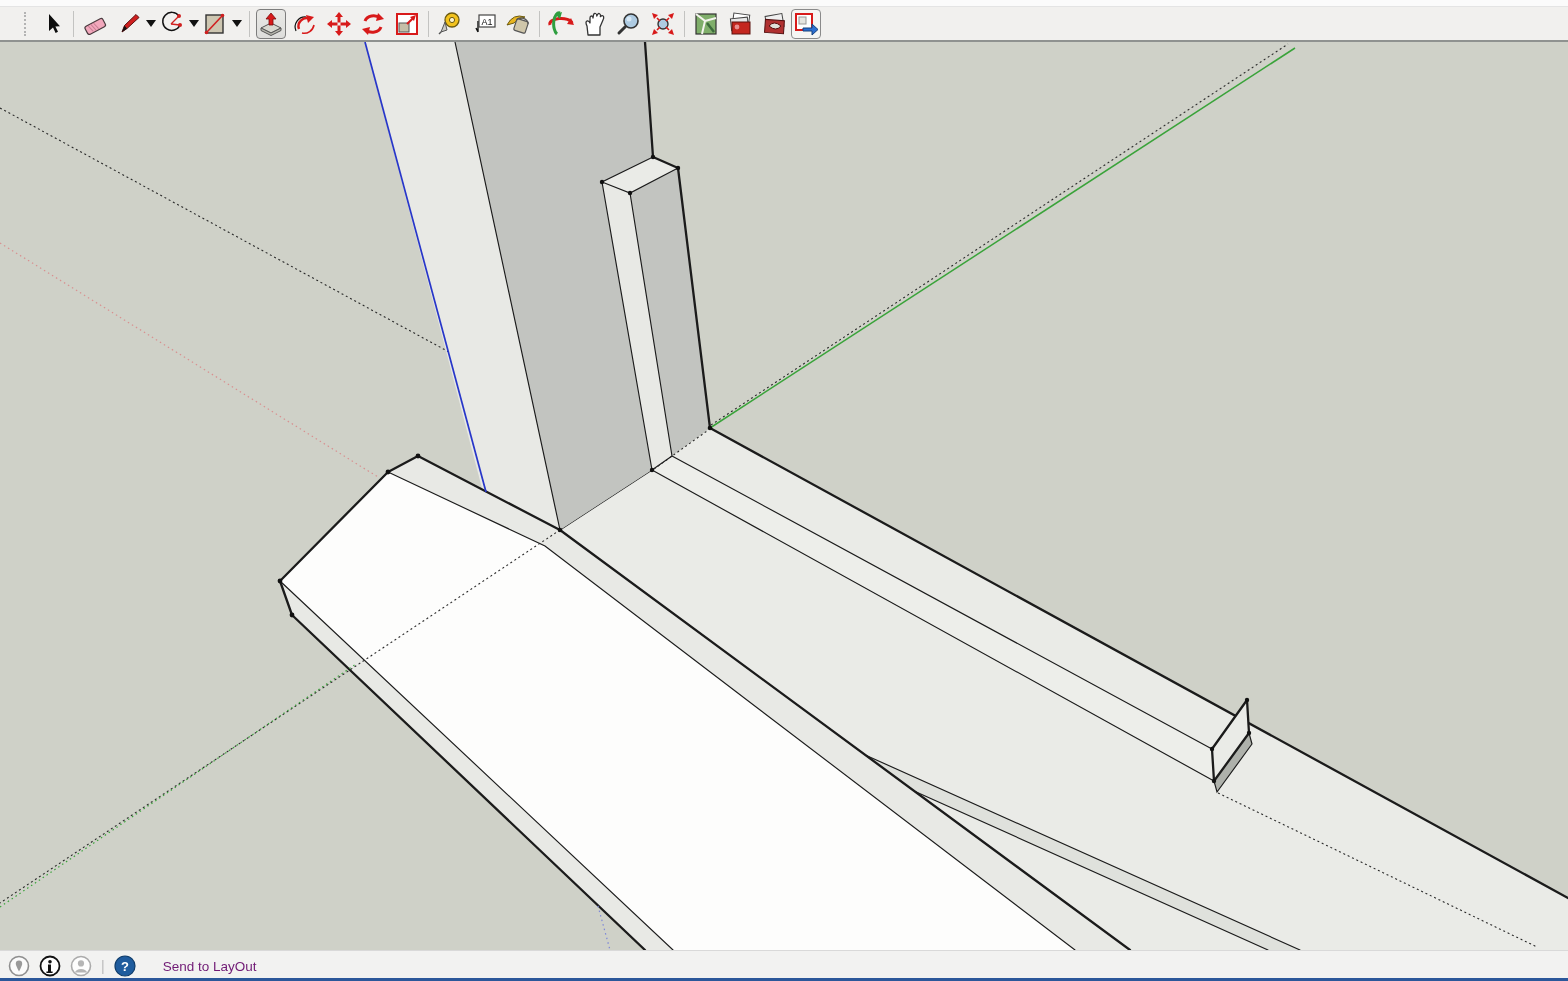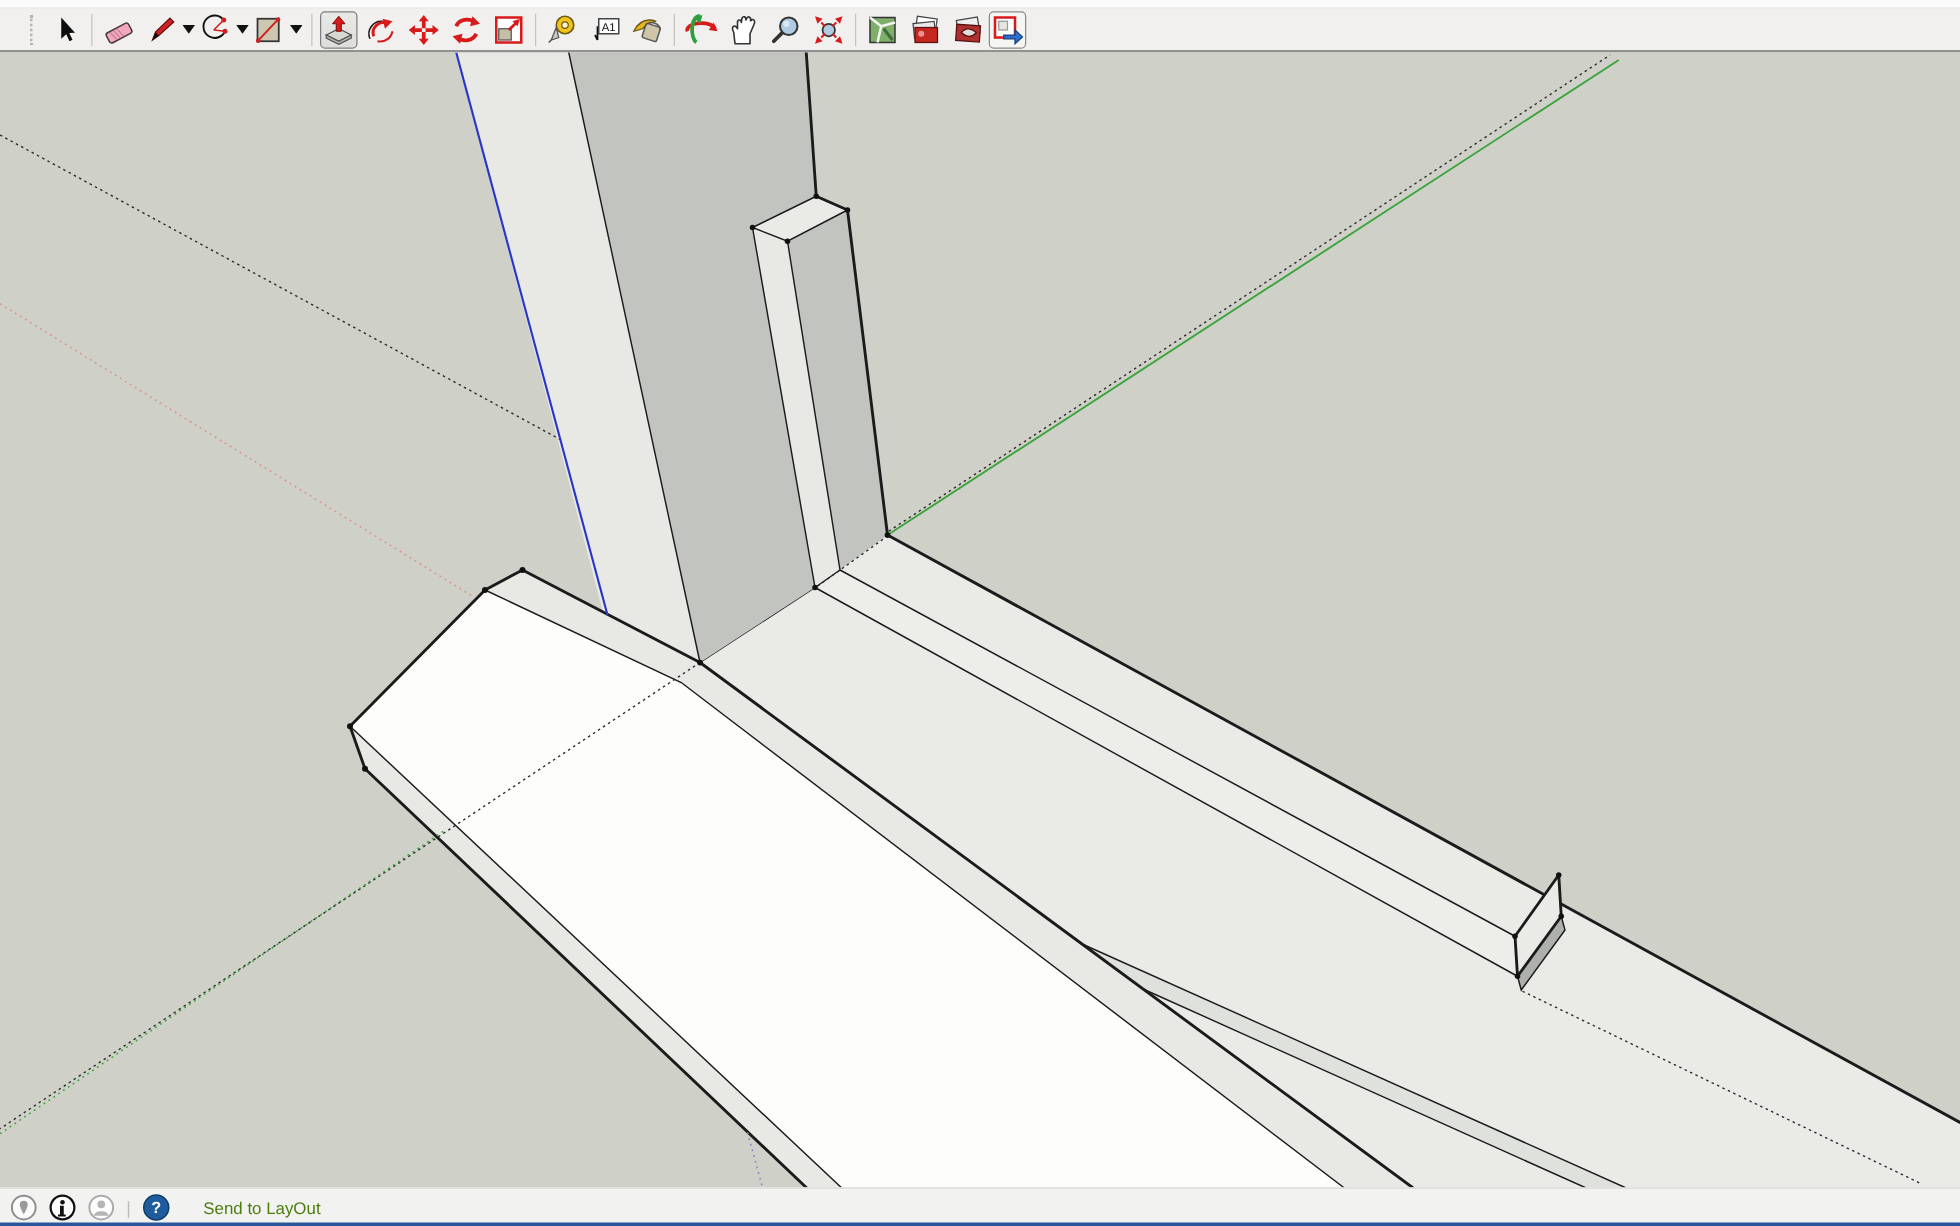--- a/index.html
+++ b/index.html
@@ -36,21 +36,21 @@
   .e-thin{stroke:var(--edge);stroke-width:1.15;fill:none;stroke-linecap:round;}
   .e-dot{stroke:#2a2a2a;stroke-width:1.1;fill:none;stroke-dasharray:2 2.8;}
   .vdot{fill:#111;}
 
   
   .statusbar{height:31px;background:var(--statusbar_bg);border-top:1px solid #d9d9d9;
     display:flex;align-items:center;padding-left:8px;gap:9px;position:relative;}
   .statusbar:after{content:"";position:absolute;left:0;right:0;bottom:0;height:3px;background:#2b579a;}
   .sicon{width:22px;height:22px;display:flex;align-items:center;justify-content:center;}
   .sdiv{color:#bbb;font-size:14px;}
-  .smsg{font-size:13.5px;color:#4d7c0f;margin-left:18px;}
+  .smsg{font-size:13.5px;color:#701a75;margin-left:18px;}
 </style>
 </head>
 <body>
 
 <div class="window">
 
   <div class="titlestrip"></div>
   <div class="toolbar">
     <div class="grip"></div>
 

